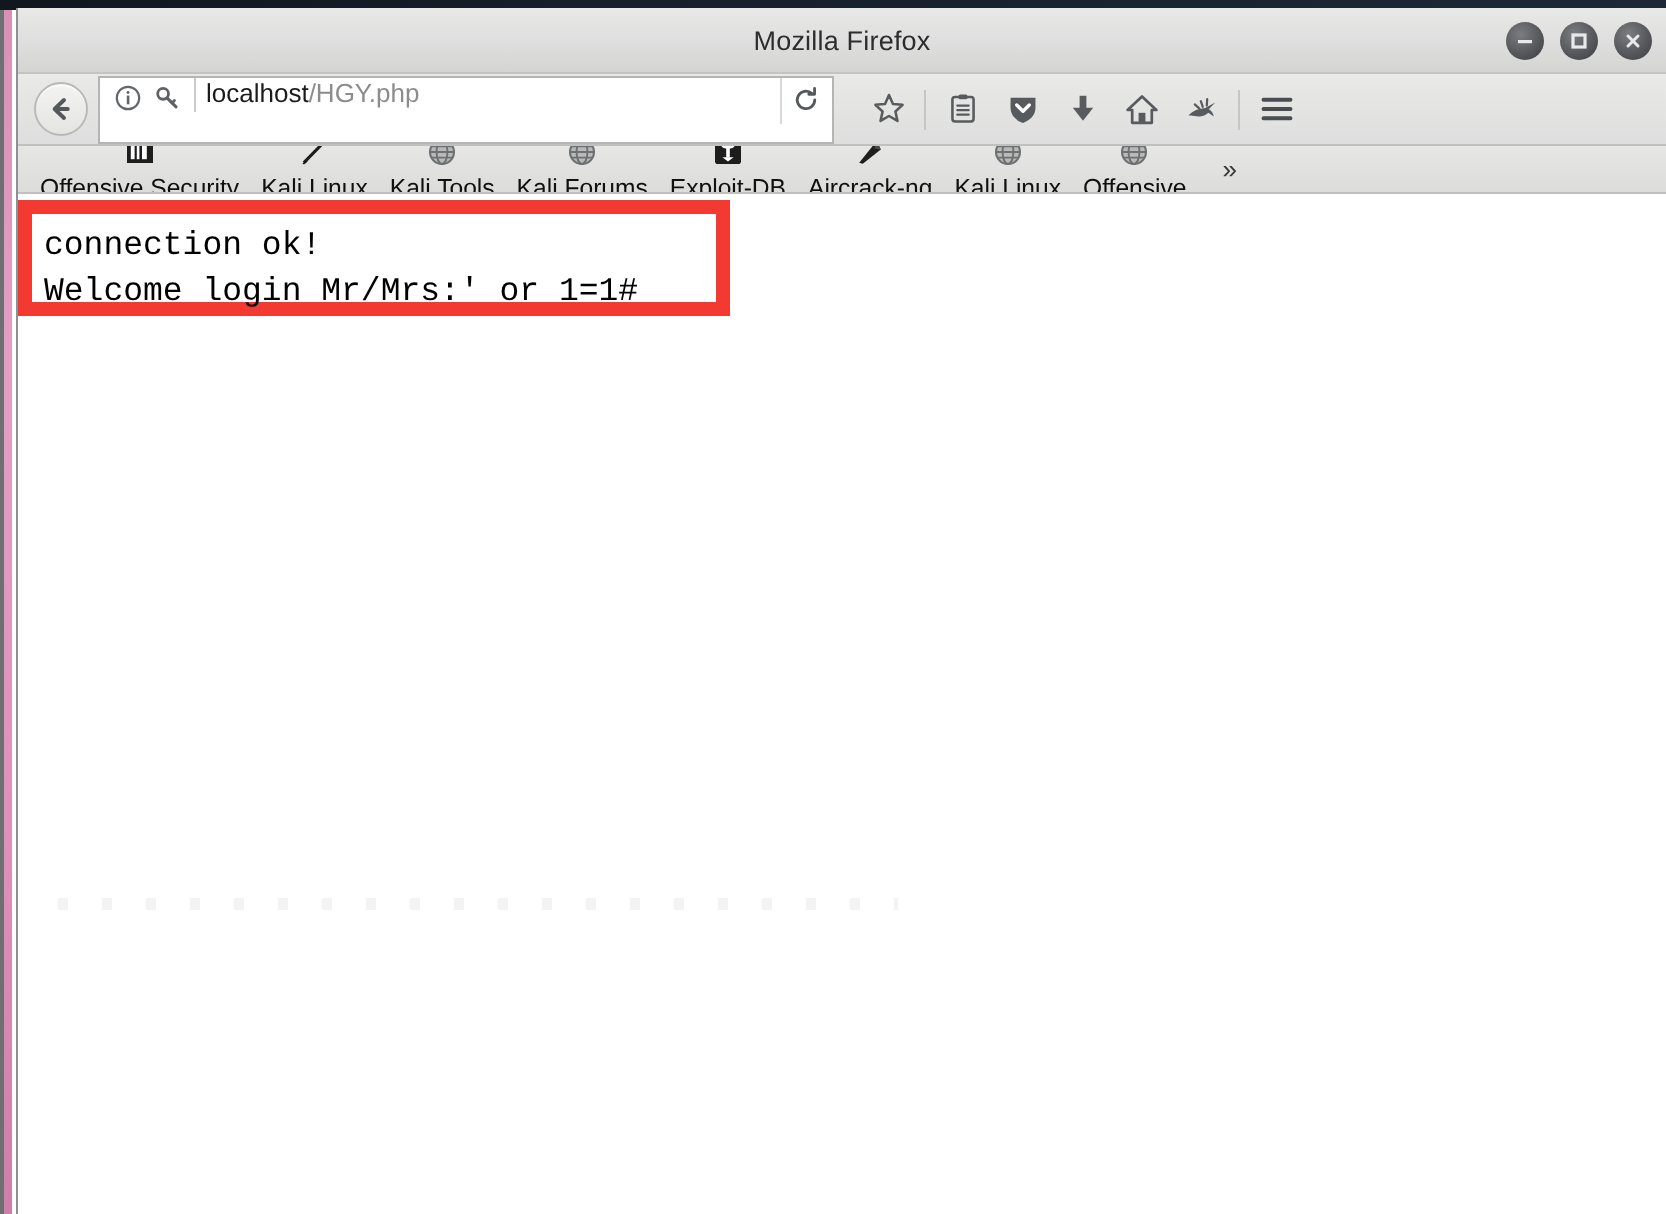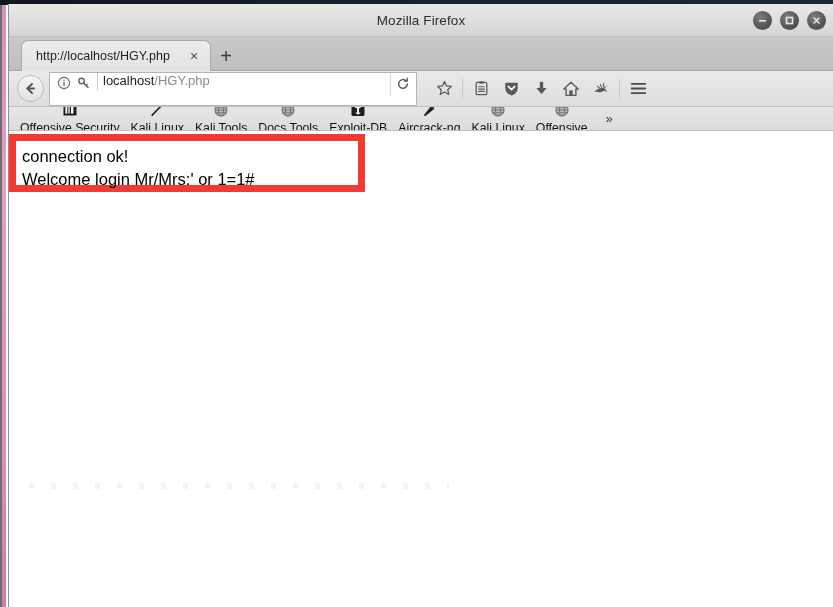--- a/index.html
+++ b/index.html
@@ -179,21 +179,21 @@
   #content {
     flex: 1; background: #ffffff; position: relative; overflow: hidden;
   }
   #redbox {
     position: absolute; left: 0px; top: 3px;
     width: 356px; height: 58px;
     border: 7px solid #f33a32;
     background: #ffffff;
   }
   #page-text {
-    font-family: Liberation Sans, sans-serif;
+    font-family: Liberation Mono, monospace;
     font-size: 16.5px; line-height: 1.42; color: #000000;
     padding: 4px 0 0 6px;
     white-space: pre-line;
   }
   #ghost-row {
     position: absolute; left: 20px; top: 352px;
     width: 420px; height: 6px;
     opacity: .10;
     background:
       repeating-linear-gradient(to right,
@@ -225,27 +225,20 @@
           </svg>
       </div>
       <div class="wbtn">
         <svg width="11" height="11" viewBox="0 0 11 11">
             <path d="M3 3 L8 8 M8 3 L3 8" stroke="#e9e9e9" stroke-width="1.5" stroke-linecap="round"></path>
           </svg>
       </div>
     </div>
   </div>
 
-  <div id="tabstrip">
-    <div class="tab">
-      <span class="tab-title">http://localhost/HGY.php</span>
-      <span class="tab-close">×</span>
-    </div>
-    <div class="newtab">+</div>
-  </div>
 
   <div id="navbar">
 
     <div class="navbtn" id="back-button">
       <svg width="15" height="15" viewBox="0 0 16 16">
         <path d="M9.6 3.2 L4.6 8 L9.6 12.8" fill="none" stroke="#55585b" stroke-width="2.1" stroke-linecap="round" stroke-linejoin="round"></path>
         <path d="M5.2 8 H11.6" stroke="#55585b" stroke-width="2.1" stroke-linecap="round"></path>
       </svg>
     </div>
 
@@ -366,21 +359,21 @@
     </div>
 
     <div class="bm">
       <span class="bm-ico">
         <svg width="14" height="14" viewBox="0 0 14 14">
           <circle cx="7" cy="7" r="6" fill="#b9b9b7" stroke="#6e7174" stroke-width="1.05"></circle>
           <ellipse cx="7" cy="7" rx="2.7" ry="6" fill="none" stroke="#6e7174" stroke-width="0.95"></ellipse>
           <path d="M1.2 7 H12.8 M2 4.2 H12 M2 9.8 H12" stroke="#6e7174" stroke-width="0.9"></path>
         </svg>
       </span>
-      <span>Docs Tools</span>
+      <span>Kali Forums</span>
     </div>
 
     <div class="bm">
       <span class="bm-ico">
         <svg width="14" height="14" viewBox="0 0 14 14">
           <rect x="0.5" y="1" width="13" height="12" rx="1.4" fill="#1d1d1d"></rect>
           <ellipse cx="7" cy="4.1" rx="3.1" ry="1.3" fill="#ffffff"></ellipse>
           <rect x="6.1" y="4.6" width="1.8" height="5.2" fill="#ffffff"></rect>
           <path d="M4.2 9.6 H9.8 L7 11.8 Z" fill="#ffffff"></path>
         </svg>

